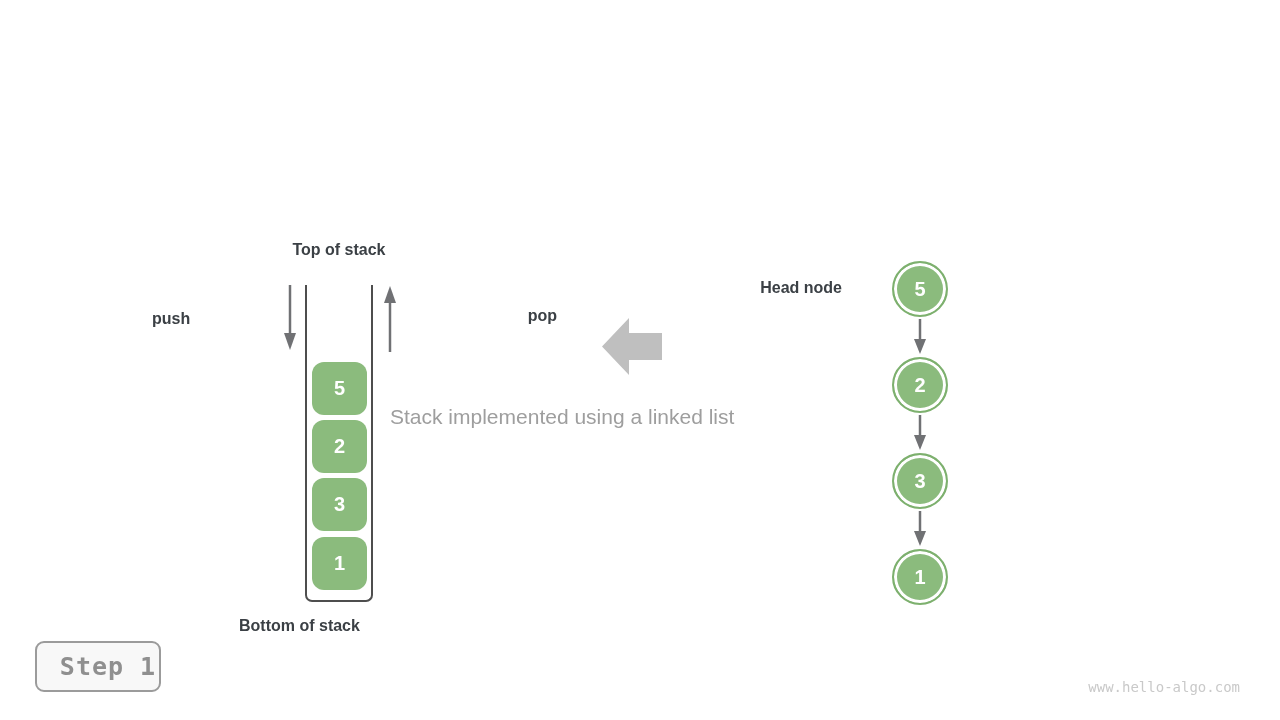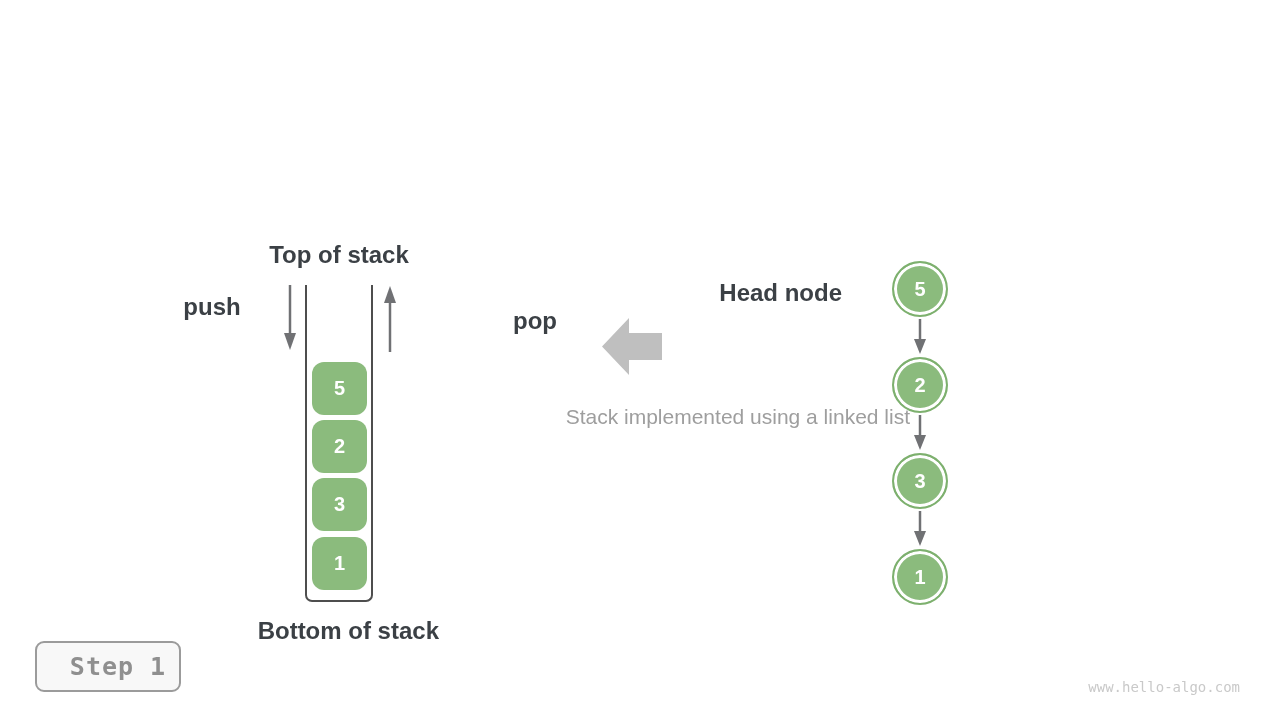--- a/index.html
+++ b/index.html
@@ -19,27 +19,27 @@
   html,body{background:#ffffff;}
   .canvas{
     position:relative;
     width:1280px;height:720px;
     background:#ffffff;
     overflow:hidden;
     font-family:"Liberation Sans", sans-serif;
   }
   .bold-label{
     position:absolute;
-    font-size:24px;font-weight:bold;
+    font-size:16px;font-weight:bold;
     color:var(--dark-text);
     white-space:nowrap;
   }
   .top-label{left:239px;top:241px;width:200px;text-align:center;}
-  .bottom-label{left:239px;top:617px;width:200px;text-align:right;}
-  .push-label{left:152px;top:293px;width:120px;text-align:center;}
+  .bottom-label{left:239px;top:617px;width:200px;text-align:left;}
+  .push-label{left:152px;top:310px;width:120px;text-align:left;}
   .pop-label{left:414px;top:307px;width:120px;text-align:right;margin-left:23px;}
   .head-label{left:642px;top:279px;width:200px;text-align:right;}
   .tail-label{left:675px;top:565px;width:200px;text-align:right;}
 
   .stack-container{
     position:absolute;
     left:305px;top:285px;
     width:68px;height:317px;
     border-left:2px solid var(--container-line);
     border-right:2px solid var(--container-line);
@@ -53,43 +53,43 @@
     background:var(--green);
     border-radius:12px;
     color:#ffffff;
     font-size:20px;font-weight:bold;
     display:flex;align-items:center;justify-content:center;
   }
   .arrow-svg{position:absolute;}
 
   .caption{
     position:absolute;
-    left:410px;top:405px;width:500px;
-    text-align:right;
+    left:390px;top:405px;width:500px;
+    text-align:left;
     font-size:21px;
     color:var(--caption-gray);
     white-space:nowrap;
   }
 
   .ll-node{
     position:absolute;
     left:892px;width:56px;height:56px;
     border-radius:50%;
     background:var(--green);
     border:2px solid var(--green-border);
     box-shadow:inset 0 0 0 3px #ffffff;
     color:#ffffff;
     font-size:20px;font-weight:bold;
     display:flex;align-items:center;justify-content:center;
   }
 
   .step-badge{
     position:absolute;
     left:35px;top:641px;
-    width:146px;height:51px;
+    width:126px;height:51px;
     background:var(--badge-bg);
     border:2px solid var(--badge-border);
     border-radius:9px;
     color:var(--badge-text);
     font-family:"DejaVu Sans Mono", monospace;
     font-size:25px;font-weight:bold;
     display:flex;align-items:center;justify-content:center;
     letter-spacing:1px;
     padding-left:20px;
   }

